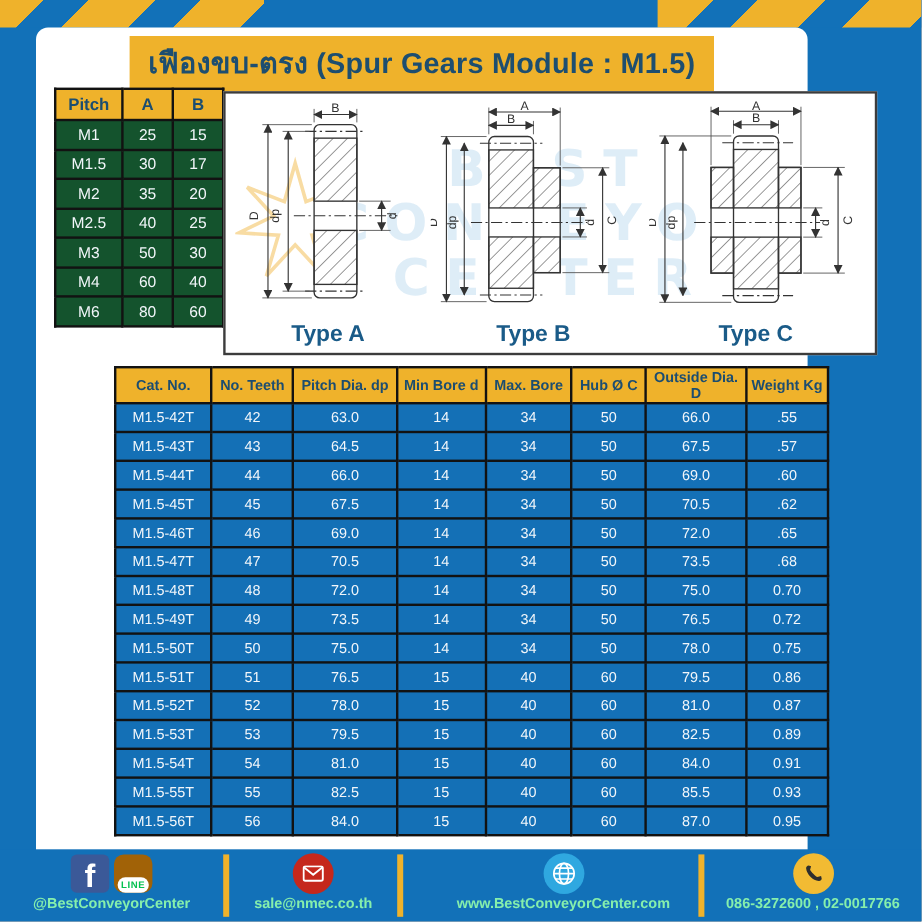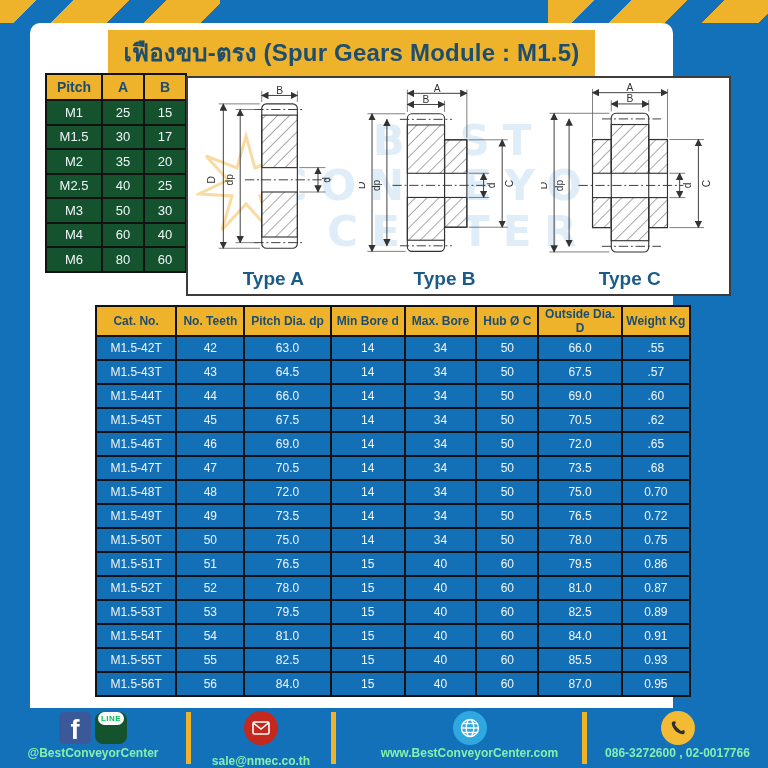--- a/index.html
+++ b/index.html
@@ -45,29 +45,29 @@
   .main-table { position:absolute; left:65px; top:282px; width:596px; border-collapse:collapse; }
   .main-table th, .main-table td { border:2px solid #121212; text-align:center; }
   .main-table th { background:#EFB22B; color:#1C4D70; font-size:12px; font-weight:bold; height:28px; padding:0 1px; }
   .main-table td { background:#1470B6; color:#F2F6FA; font-size:12px; height:24px; }
 
   
   .footer { position:absolute; left:0; right:0; bottom:0; height:60px; background:#1271B8;
     display:flex; align-items:stretch; }
   .footer-sec { display:flex; flex-direction:column; align-items:center; justify-content:flex-start;
     padding-top:3px; }
-  .sec1 { width:186px; } .sec2 { width:140px;justify-content:space-between; } .sec3 { width:246px;padding-left:21px; } .sec4 { flex:1; }
+  .sec1 { width:186px; } .sec2 { width:140px; } .sec3 { width:246px;padding-left:21px; } .sec4 { flex:1; }
   .footer-divider { width:5px; background:#EFB22B; margin:4px 0; }
   .footer-label { color:#86efac; font-weight:bold; font-size:12px; margin-top:1px; white-space:nowrap; }
   .icon-row { display:flex; gap:4px; align-items:center; height:34px; }
   .fb-icon { width:32px; height:32px; background:#3B5998; border-radius:5px; color:#fff;
     font-weight:bold; font-size:27px; display:flex; align-items:flex-end; justify-content:center;
     line-height:0.95; overflow:hidden; }
-  .line-icon { width:32px; height:32px; background:#14532d; border-radius:8px; display:flex;
-    align-items:flex-start; justify-content:center; }
+  .line-icon { width:32px; height:32px; background:#a16207; border-radius:8px; display:flex;
+    align-items:flex-end; justify-content:center; }
   .line-bubble { background:#fff; border-radius:7px; padding:2px 3px; color:#06C152;
     font-weight:bold; font-size:8px; letter-spacing:0.5px; }
   .round-icon { width:34px; height:34px; border-radius:50%; display:flex; align-items:center; justify-content:center; }
   .mail-icon { background:#C5281C; }
   .globe-icon { background:#2FA8E0; }
   .phone-icon { background:#F2BB33; }
 </style>
 </head>
 <body>
 

